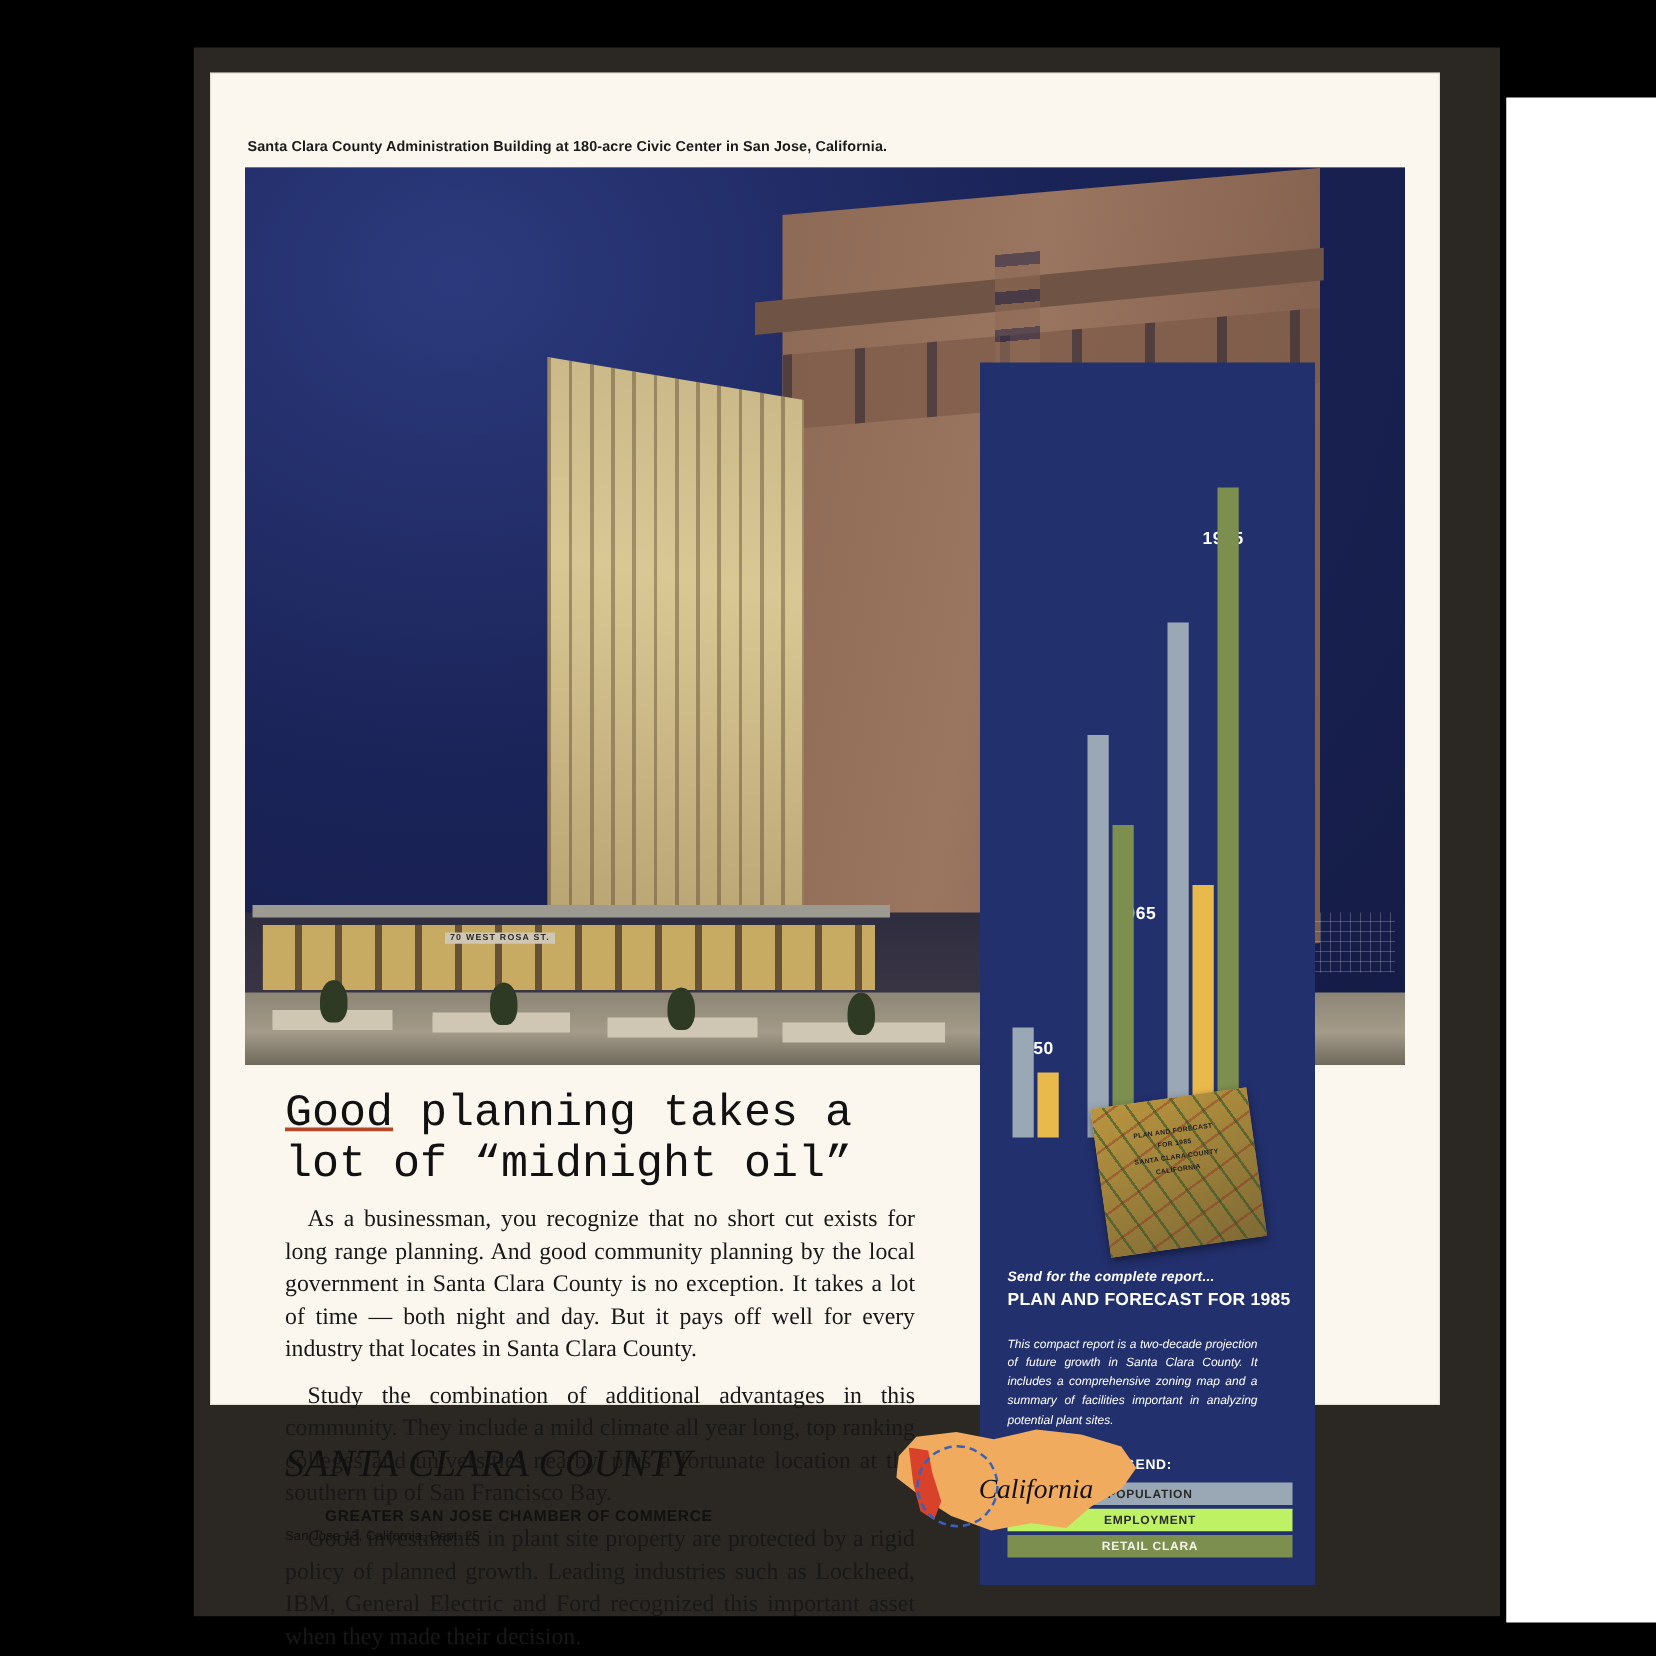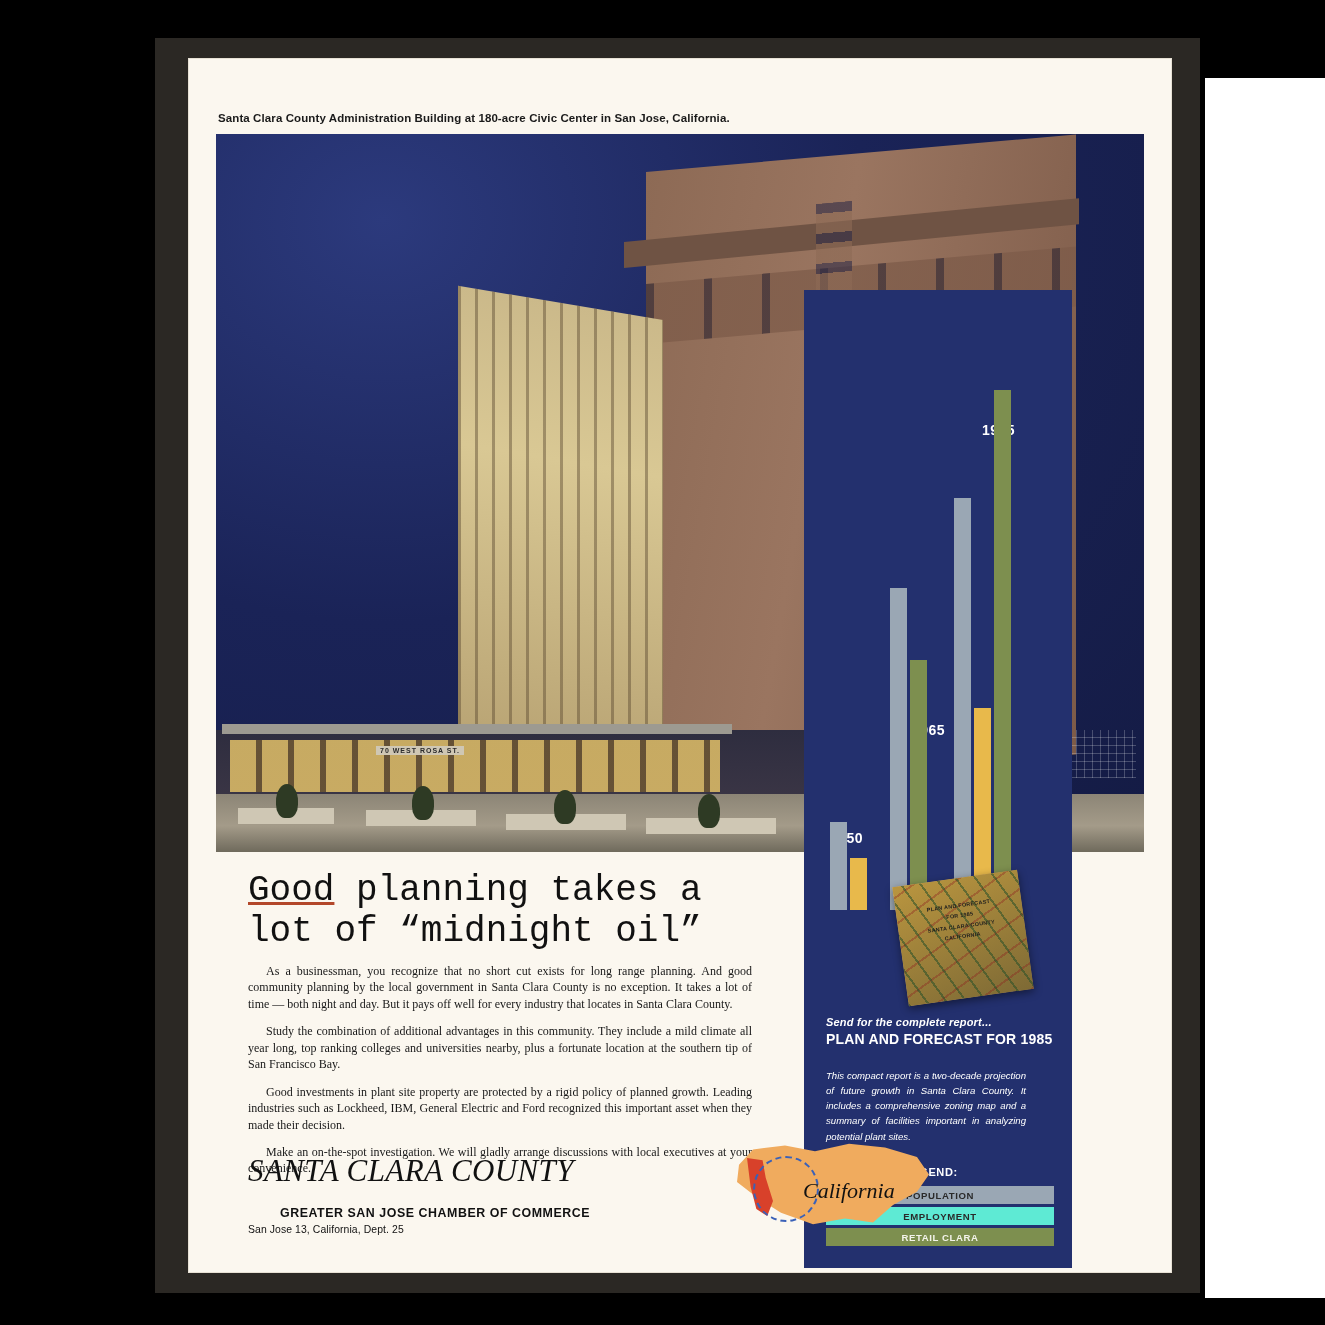--- a/index.html
+++ b/index.html
@@ -2,21 +2,21 @@
 <html><head>
 <meta charset="utf-8">
 <style>
   html,body{margin:0;padding:0;background:#000;}
   body{width:1325px;height:1325px;overflow:hidden;font-family:"Liberation Sans",sans-serif;}
 
   
   #stage{position:relative;width:1325px;height:1325px;background:#000;}
   #darkmat{position:absolute;left:155px;top:38px;width:1045px;height:1255px;background:#2b2824;}
   #white-right{position:absolute;left:1205px;top:78px;width:120px;height:1220px;background:#fff;}
-  #page{position:absolute;left:188px;top:58px;width:984px;height:1215px;background:#fbf7ef;
+  #page{position:absolute;left:168px;top:58px;width:984px;height:1066px;background:#fbf7ef;
         box-shadow:0 0 0 1px #e7e1d4 inset;}
 
   .caption{position:absolute;left:30px;top:54px;font-size:11.5px;font-weight:bold;color:#1a1a1a;
            letter-spacing:.1px;font-family:"Liberation Sans",sans-serif;}
 
   
   #photo{position:absolute;left:28px;top:76px;width:928px;height:718px;overflow:hidden;
          background:linear-gradient(180deg,#141c4e 0%,#1d2a63 45%,#243070 100%);}
   .sky{position:absolute;inset:0;background:
         radial-gradient(ellipse at 18% 12%, #2c3a7d 0%, #1a2357 45%, #141b44 100%);}
@@ -83,28 +83,28 @@
   .sendfor{position:absolute;left:22px;top:726px;width:228px;color:#fff;}
   .sendfor .l1{font-size:11px;font-style:italic;font-weight:bold;letter-spacing:.2px;}
   .sendfor .l2{font-size:14px;font-weight:bold;margin-top:3px;letter-spacing:.2px;}
   .blurb{position:absolute;left:22px;top:778px;width:200px;color:#fff;font-size:9.6px;
          line-height:1.58;text-align:justify;font-style:italic;}
   .legend-title{position:absolute;left:100px;top:876px;color:#fff;font-size:11px;font-weight:bold;letter-spacing:.6px;}
   .legend{position:absolute;left:22px;top:896px;width:228px;}
   .lrow{height:18px;margin-bottom:3px;display:flex;align-items:center;justify-content:center;
         font-size:9.6px;font-weight:bold;color:#2a2a2a;letter-spacing:.6px;}
   .lrow.pop{background:#9aa7b4;}
-  .lrow.emp{background:#5eead4;}
+  .lrow.emp{background:#bef264;}
   .lrow.ret{background:#7d8f4f;color:#f3f3ea;}
 
   
   #copy{position:absolute;left:60px;top:812px;width:520px;color:#181818;}
   .subhead{font-family:Liberation Mono, monospace;font-size:36px;color:#111;}
   .subhead .gu{text-decoration:underline;text-decoration-color:#b3472a;}
-  #copy p{font-family:"Liberation Serif",serif;font-size:12px;line-height:1.37;
+  #copy p{font-family:"Liberation Serif",serif;font-size:19px;line-height:1.37;
           text-align:justify;margin:11px 16px 0 0;text-indent:18px;}
   .brand{position:absolute;left:60px;top:1095px;font-family:"Liberation Serif",serif;
          font-style:italic;font-size:31px;letter-spacing:.4px;color:#111;}
   .chamber{position:absolute;left:60px;top:1148px;font-size:12.4px;font-weight:bold;
            letter-spacing:.55px;color:#111;margin-left:32px;}
   .addr{position:absolute;left:60px;top:1166px;font-size:10.4px;color:#111;letter-spacing:.1px;}
 
   
   #map{position:absolute;left:545px;top:1078px;width:200px;height:96px;}
   .us{position:absolute;inset:0;background:#f0ab5e;

